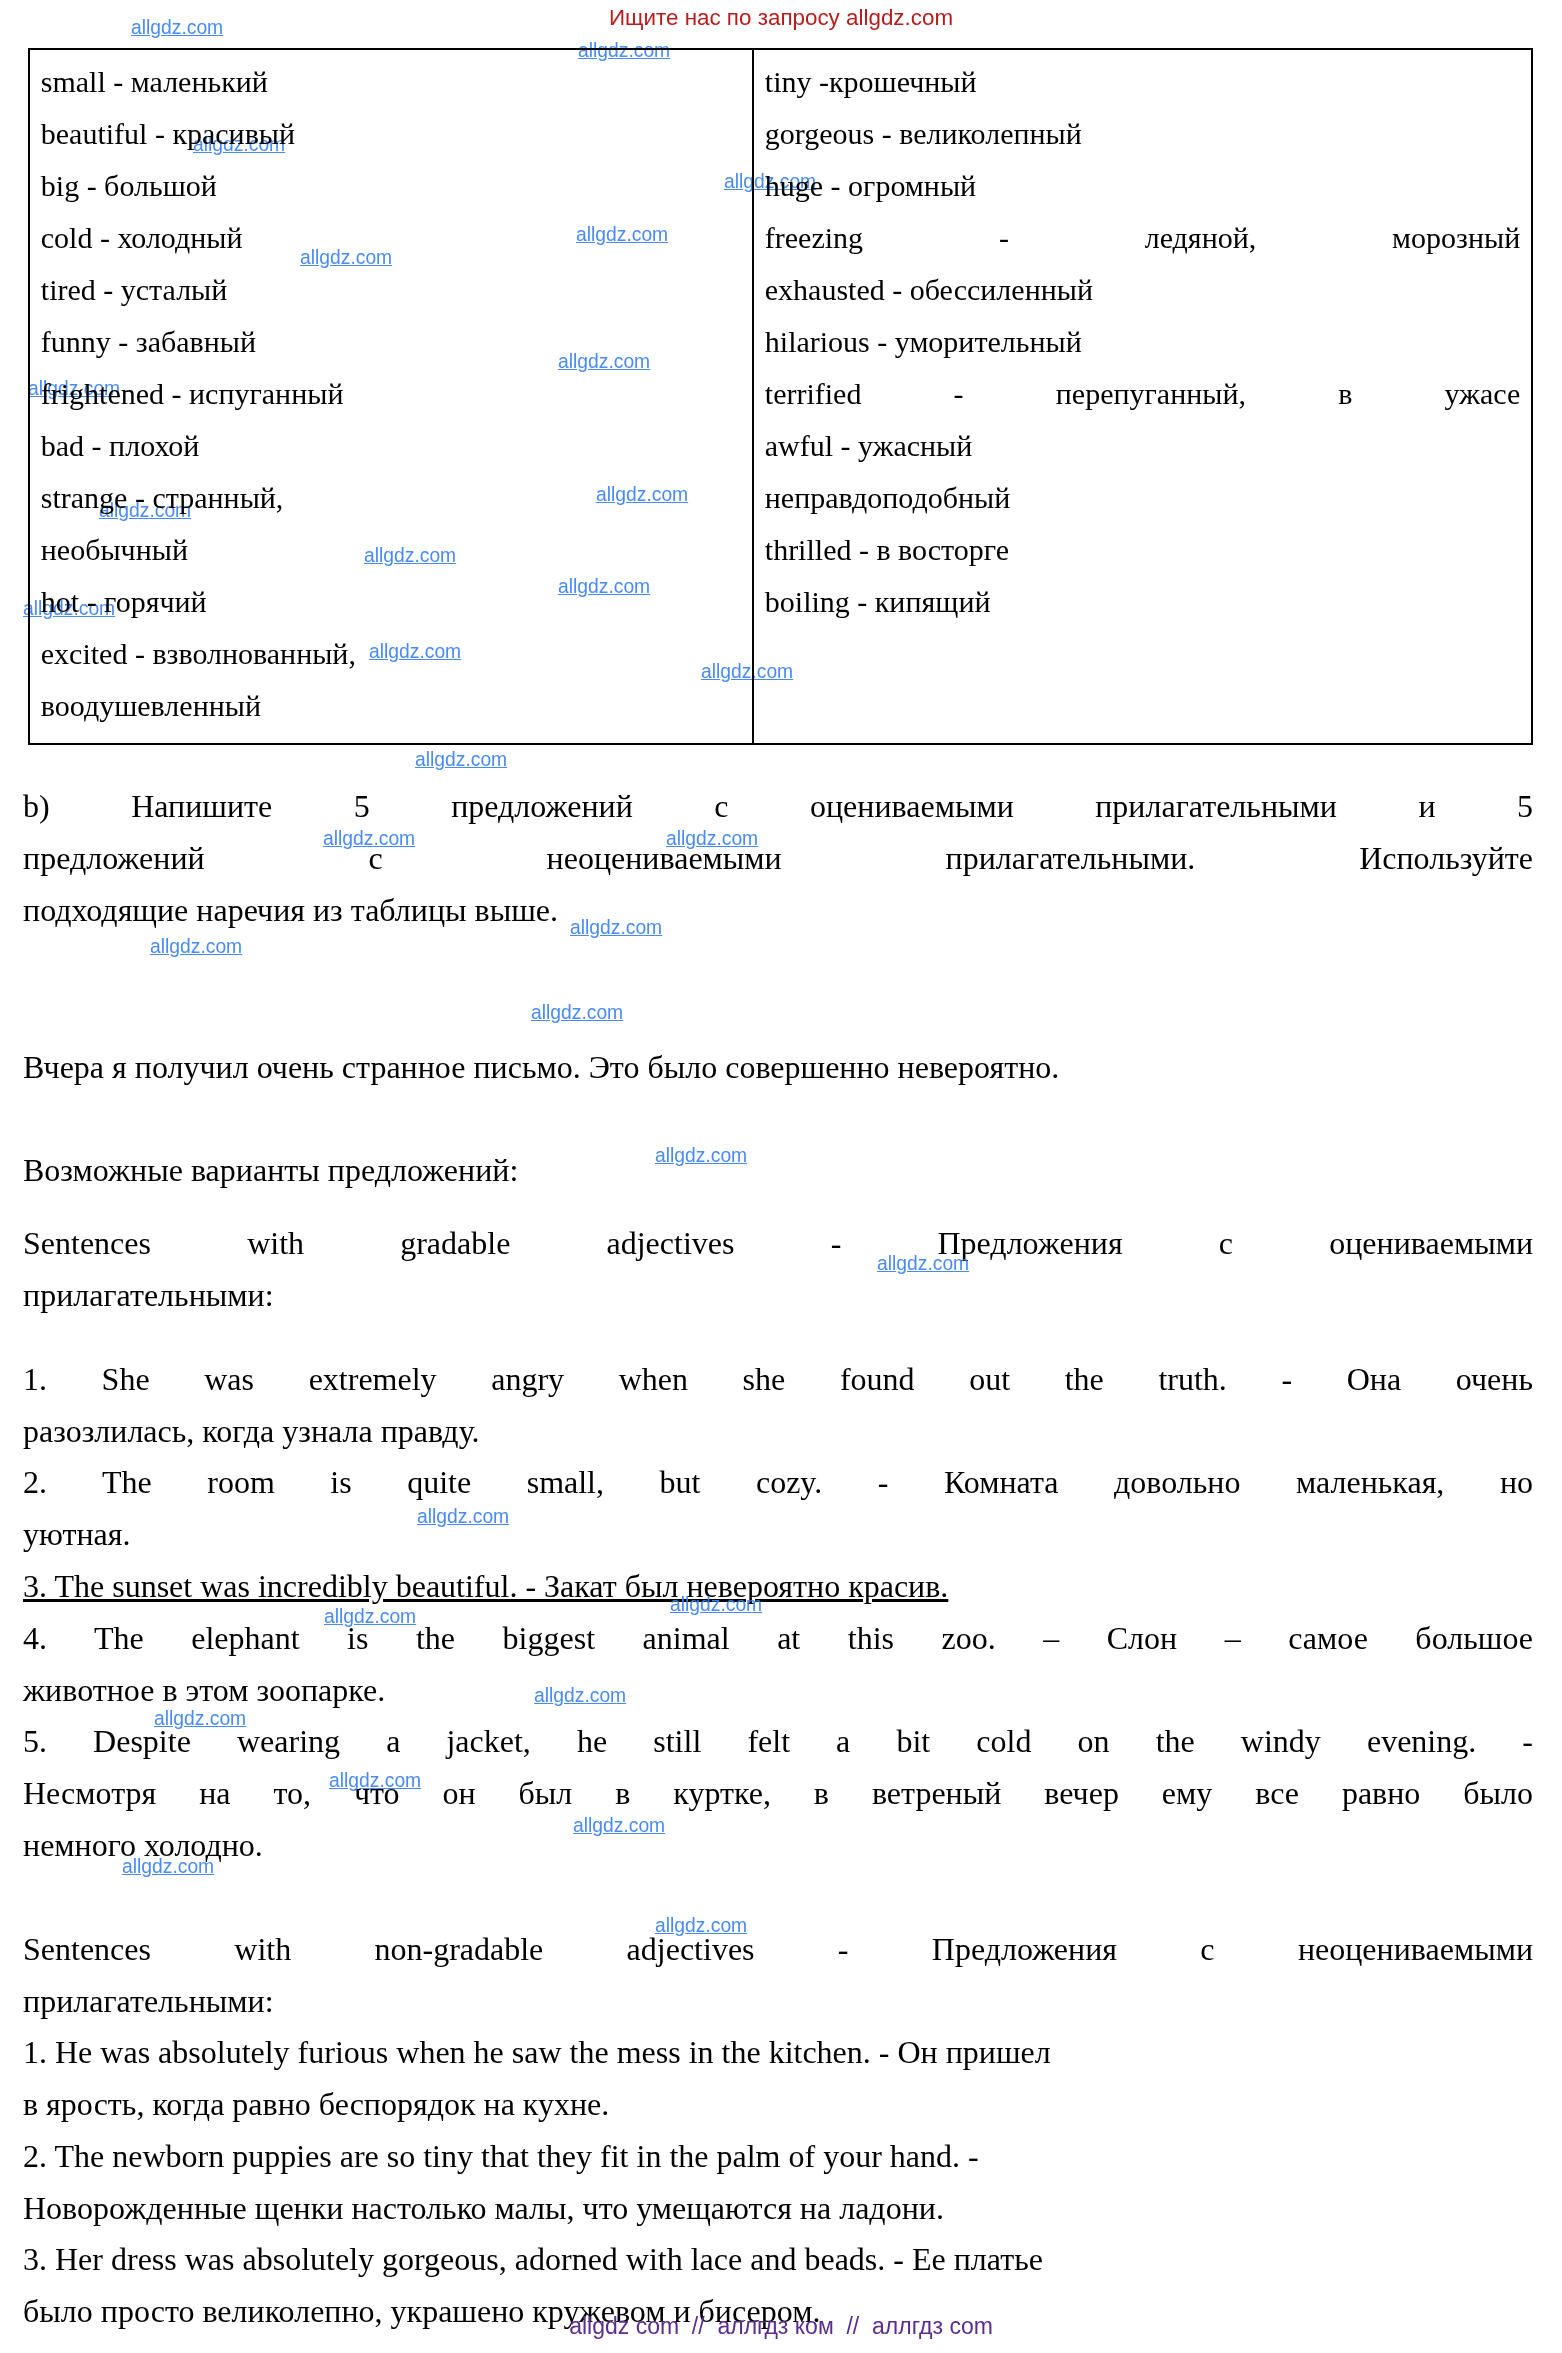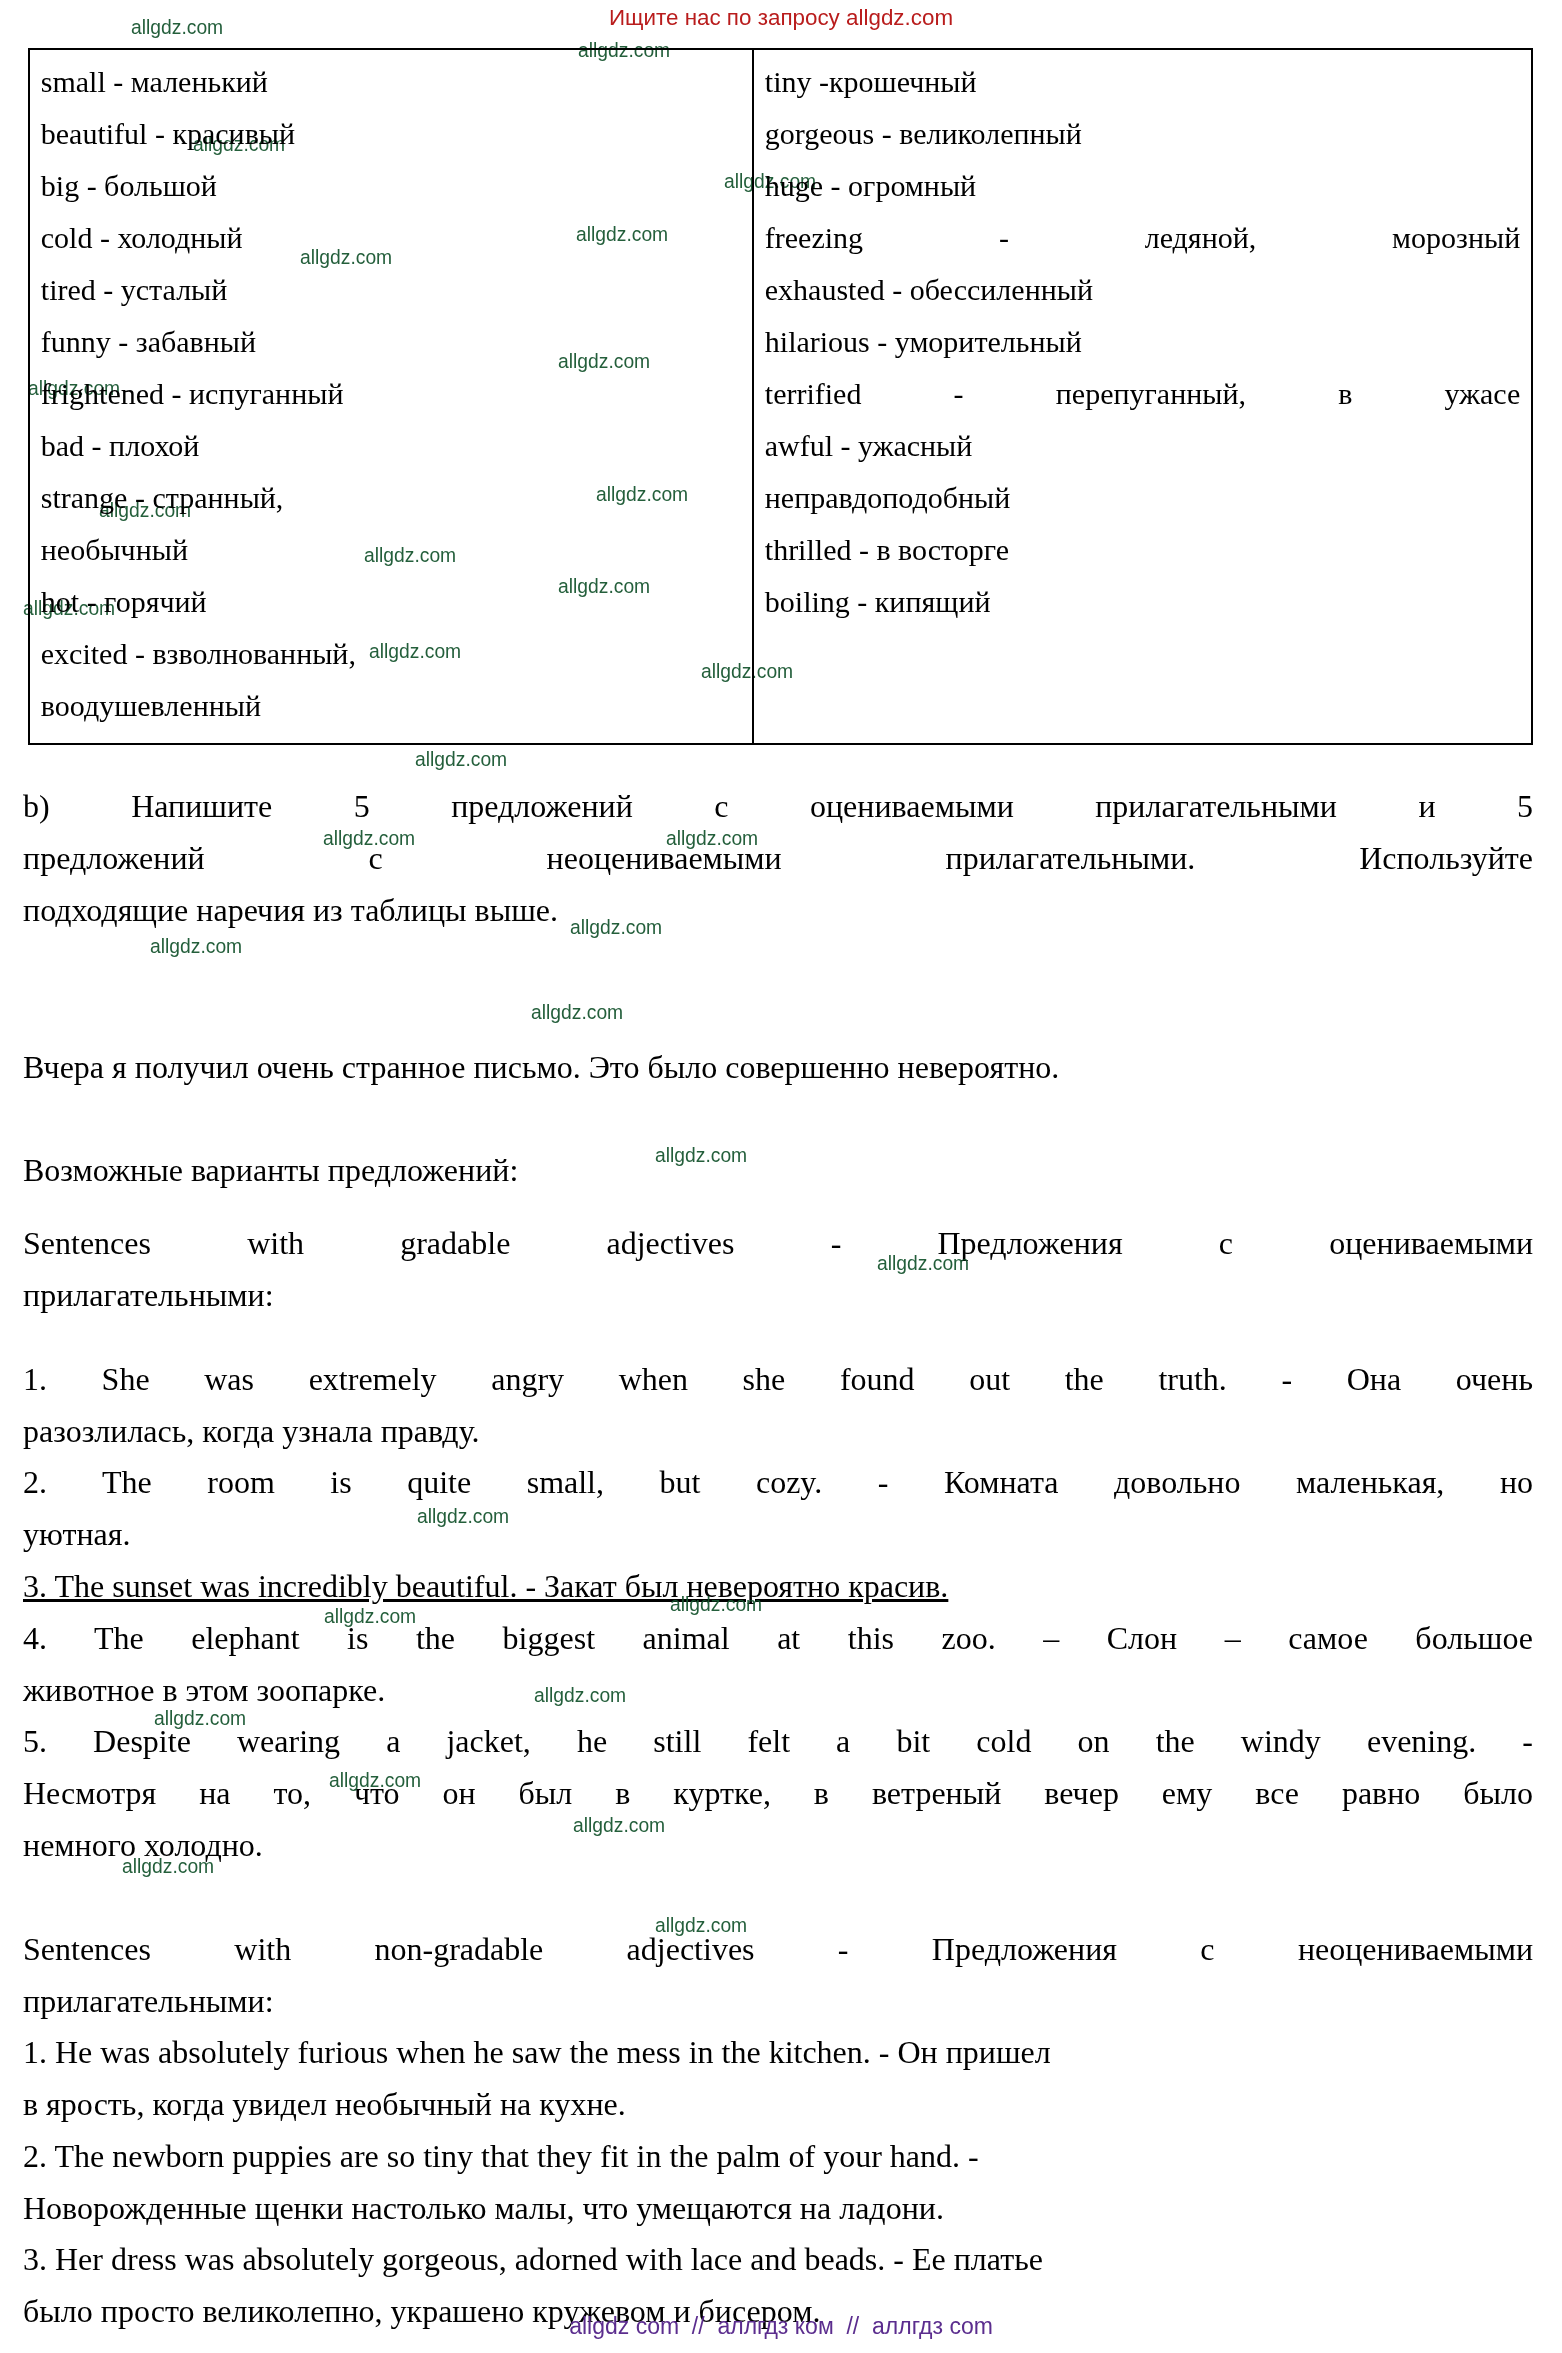--- a/index.html
+++ b/index.html
@@ -36,24 +36,25 @@
     color: #b91c1c;
     letter-spacing: 0px;
     white-space: nowrap;
   }
 
   
   .wm {
     position: absolute;
     font-family: "Liberation Sans", "DejaVu Sans", sans-serif;
     font-size: 19.3px;
-    color: #14532d;
+    color: #3b82f6;
     white-space: nowrap;
     opacity: .93;
     pointer-events: none;
+    text-decoration: underline;
   }
 
   
   .vocab-table {
     position: absolute;
     left: 28px;
     top: 48px;
     width: 1505px;
     border: 2.3px solid #000;
     box-sizing: border-box;
@@ -217,21 +218,21 @@
     <span class="nline">немного холодно.</span>
   </div>
 
   <div class="para" style="left:23px; top:1923px; width:1510px;">
     <span class="jline">Sentences with non-gradable adjectives - Предложения с неоцениваемыми</span>
     <span class="nline">прилагательными:</span>
   </div>
 
   <div class="para" style="left:23px; top:2026px; width:1510px;">
     <span class="nline">1. He was absolutely furious when he saw the mess in the kitchen. - Он пришел</span>
-    <span class="nline">в ярость, когда увидел необычный на кухне.</span>
+    <span class="nline">в ярость, когда равно беспорядок на кухне.</span>
   </div>
 
   <div class="para" style="left:23px; top:2130px; width:1510px;">
     <span class="nline">2. The newborn puppies are so tiny that they fit in the palm of your hand. -</span>
     <span class="nline">Новорожденные щенки настолько малы, что умещаются на ладони.</span>
   </div>
 
   <div class="para" style="left:23px; top:2233px; width:1510px;">
     <span class="nline">3. Her dress was absolutely gorgeous, adorned with lace and beads. - Ее платье</span>
     <span class="nline">было просто великолепно, украшено кружевом и бисером.</span>

